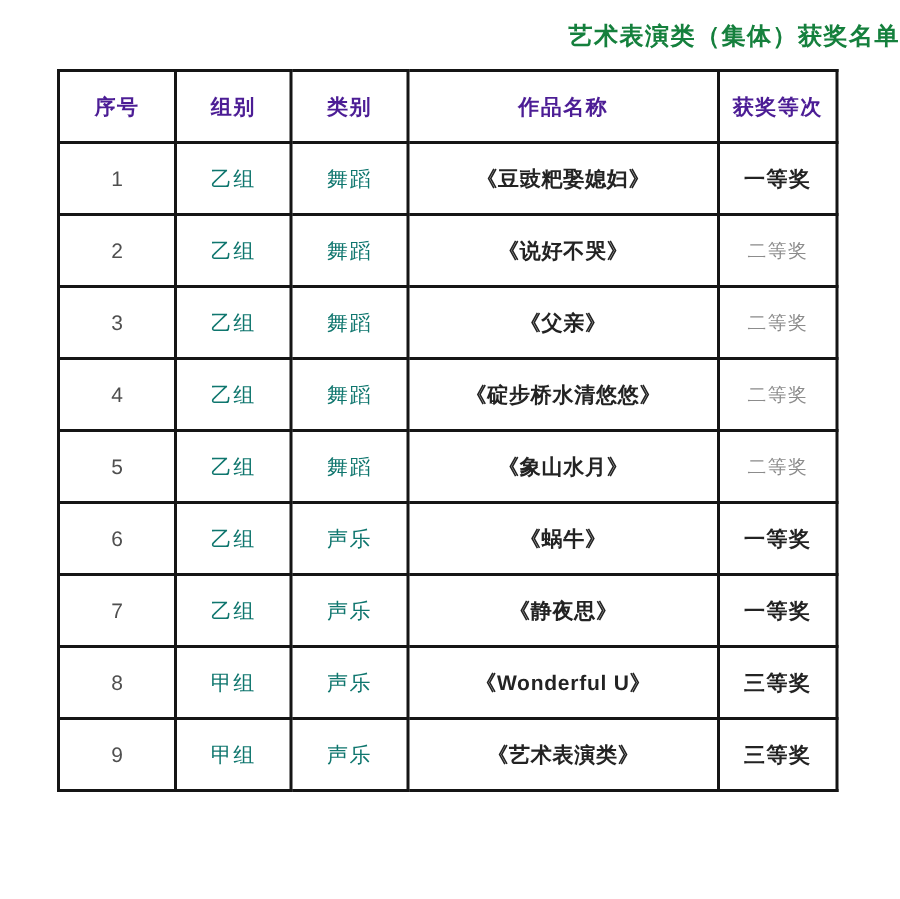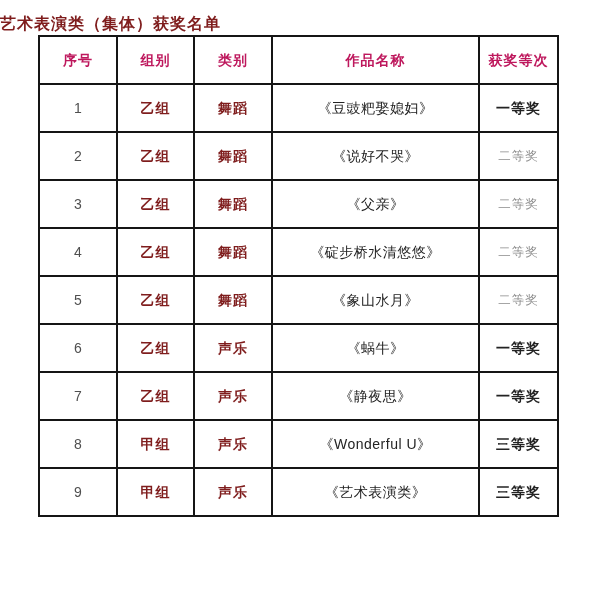--- a/index.html
+++ b/index.html
@@ -9,25 +9,26 @@
     background: #ffffff;
     font-family: "Liberation Sans", sans-serif;
     overflow: hidden;
   }
   .page {
     width: 600px;
     height: 599px;
     padding-top: 14px;
   }
   .doc-title {
-    text-align: left;
+    text-align: right;
     font-size: 16px;
     font-weight: 700;
-    color: #7f1d1d;
+    color: #15803d;
     letter-spacing: 1px;
+    margin-bottom: 11px;
   }
   .table-wrap {
     width: 522px;
     margin: 0 auto 0 38px;
   }
   table.awards {
     border-collapse: collapse;
     table-layout: fixed;
     width: 519px;
     background: #ffffff;
@@ -37,35 +38,35 @@
     border: 2px solid #151515;
     text-align: center;
     vertical-align: middle;
     height: 48px;
     padding: 0 2px;
     font-size: 14px;
     line-height: 1.2;
   }
   table.awards th {
     font-weight: 700;
-    color: #be185d;
+    color: #4c1d95;
     letter-spacing: 1px;
   }
   td.c-no {
     font-weight: 400;
     color: #4f4f4f;
     letter-spacing: 0;
   }
   td.c-group, td.c-category {
-    font-weight: 700;
-    color: #7f1d1d;
+    font-weight: 400;
+    color: #0f766e;
     letter-spacing: 1px;
   }
   td.c-title {
-    font-weight: 400;
+    font-weight: 700;
     color: #232323;
     letter-spacing: 0.5px;
   }
   td.c-award {
     font-weight: 700;
     color: #232323;
     letter-spacing: 1px;
   }
   td.c-award.muted {
     font-weight: 400;

